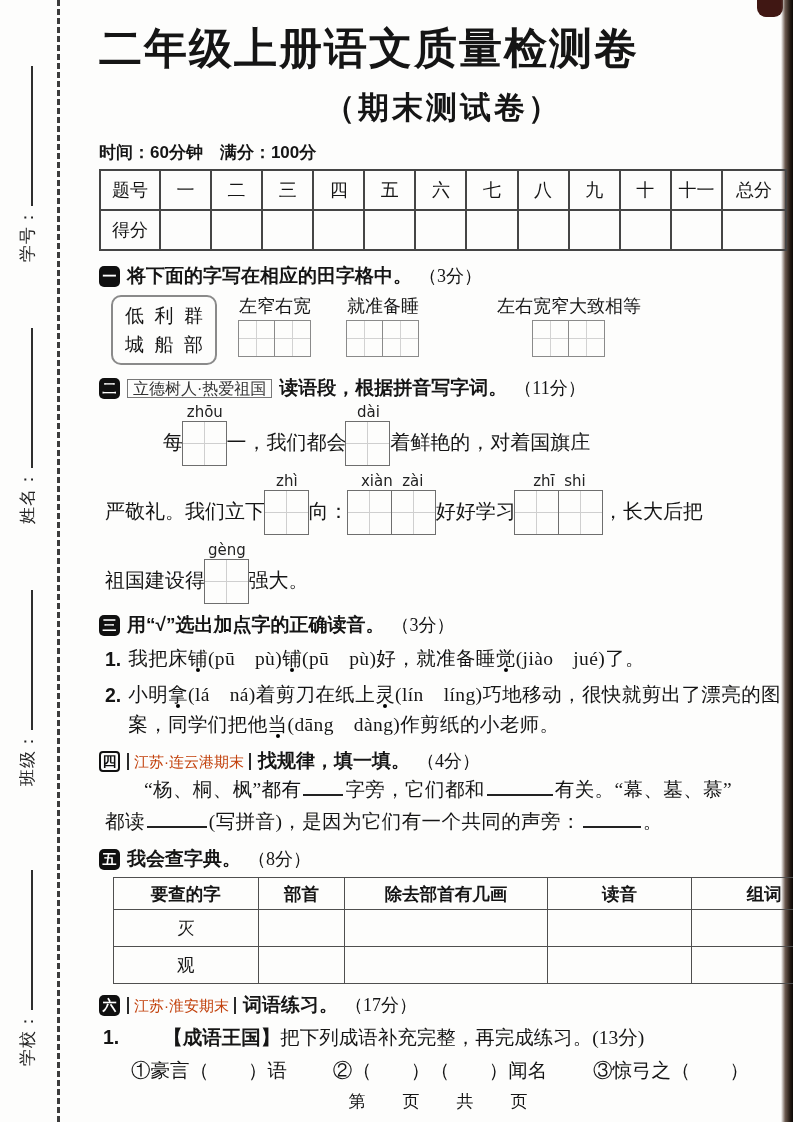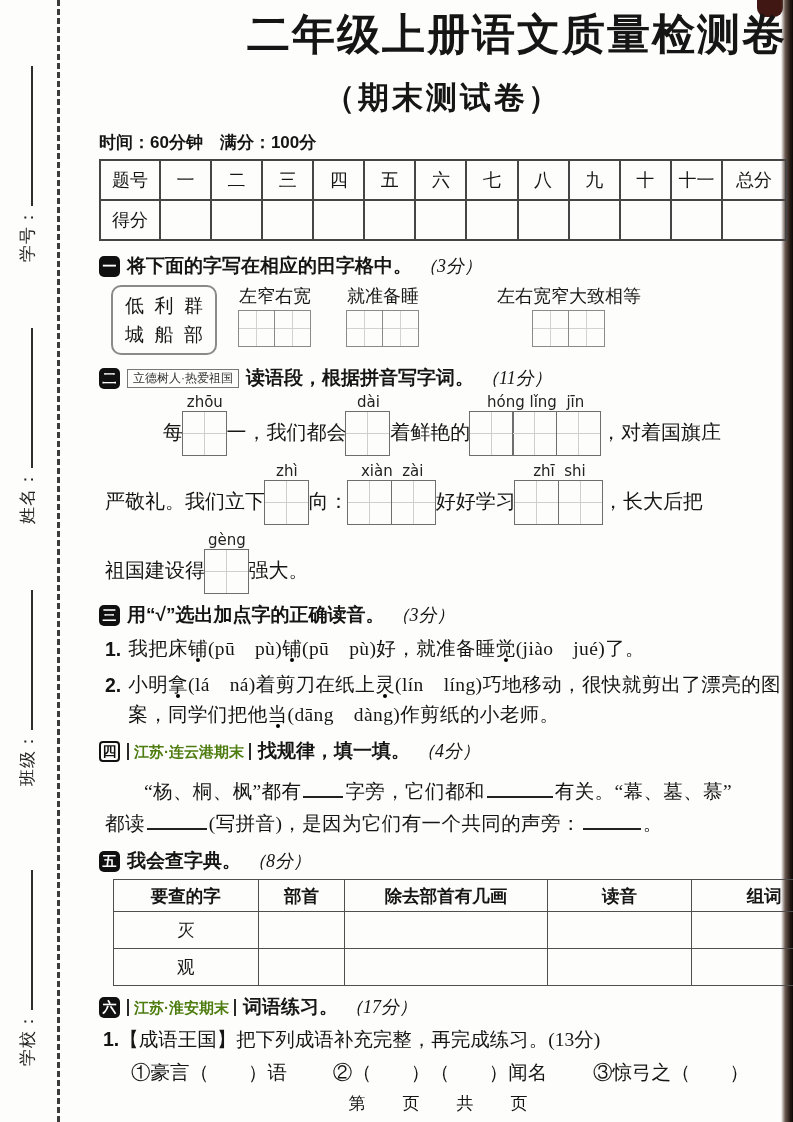--- a/index.html
+++ b/index.html
@@ -15,40 +15,40 @@
     background:#401713; border-radius:0 0 9px 9px; }
   
   .cut-line { position:absolute; left:57px; top:0; height:100%; width:0;
     border-left:3px dashed #3c3c3c; }
   .side-item { position:absolute; left:16px; transform-origin:0 0; transform:rotate(-90deg);
     display:flex; align-items:baseline; white-space:nowrap; font-size:17px; color:#222; }
   .side-label { letter-spacing:1px; }
   .side-line { display:inline-block; width:140px; height:2px; border-bottom:2px solid #2e2e2e; margin-left:2px; }
   
   .content { position:absolute; left:99px; top:0; width:688px; }
-  .title { text-align:right; font-family:Liberation Mono, monospace;
-    font-weight:900; font-size:43px; line-height:52px; margin-top:12px; letter-spacing:2px; }
+  .title { text-align:left; font-family:Liberation Sans, sans-serif;
+    font-weight:900; font-size:43px; line-height:52px; margin-top:22px; letter-spacing:2px; }
   .subtitle { text-align:center; font-family:"Liberation Sans","DejaVu Sans",sans-serif;
     font-weight:900; font-size:31px; line-height:40px; margin-top:14px; letter-spacing:3px; }
   .meta { text-align:left; font-family:"Liberation Sans","DejaVu Sans",sans-serif;
     font-weight:bold; font-size:17px; line-height:21px; margin-top:14px; padding-right:6px; }
   
   .score-table { width:100%; border-collapse:collapse; table-layout:fixed; margin-top:6px; font-size:18px; }
   .score-table td { border:2px solid #454545; height:38px; text-align:center; padding:0; }
   .score-table td.first { width:58px; } .score-table td.last { width:62px; }
   
   .sec-head { display:flex; align-items:center; gap:7px;
     font-family:"Liberation Sans","DejaVu Sans",sans-serif; font-weight:bold; font-size:19px; line-height:26px; }
   .sec-num { flex:0 0 auto; width:21px; height:21px; background:#101010; color:#fff; border-radius:5px;
     display:flex; align-items:center; justify-content:center; font-size:14px; font-weight:bold; }
   .sec-num.outline { background:transparent; color:#101010; border:2px solid #101010; box-sizing:border-box; border-radius:4px; }
-  .src-tag { font-weight:bold; font-size:15px; color:#4d7c0f; border-left:2px solid #2a2a2a;
+  .src-tag { font-weight:normal; font-size:15px; color:#c2410c; border-left:2px solid #2a2a2a;
     border-right:2px solid #2a2a2a; padding:0 5px; line-height:17px; }
-  .badge { font-weight:normal; font-size:12px; border:1px solid #777; padding:2px 5px; line-height:13px; color:#333; }
-  .score-label { font-weight:normal; font-family:"Liberation Serif","DejaVu Serif",serif; font-size:18px;font-style:italic; }
+  .badge { font-weight:normal; font-size:16px; border:1px solid #777; padding:2px 5px; line-height:13px; color:#333; }
+  .score-label { font-weight:normal; font-family:"Liberation Serif","DejaVu Serif",serif; font-size:18px; }
   
   .s1-row { display:flex; align-items:flex-start; margin:6px 0 0 12px; }
   .char-box { border:2px solid #8a8a8a; border-radius:10px; padding:4px 12px; font-size:19px; }
   .char-box .crow { display:flex; justify-content:space-between; width:78px; line-height:29px; }
   .wgroup { display:flex; flex-direction:column; align-items:center; }
   .wlabel { font-size:18px; line-height:22px; white-space:nowrap; }
   .wsquares { display:flex; margin-top:3px; }
   .sq { width:37px; height:37px; border:1px solid #8a8a8a; margin-left:-1px; box-sizing:border-box;
     background:
       linear-gradient(to bottom, transparent 48%, #d2d2d2 48%, #d2d2d2 52%, transparent 52%),
@@ -68,33 +68,33 @@
   .ind0 { margin-left:6px; margin-top:6px; }
   
   .q-item { display:flex; font-size:19.5px; line-height:30px; margin:6px 0 0 6px; }
   .q-num { font-family:"Liberation Sans","DejaVu Sans",sans-serif; font-weight:bold; margin-right:7px; flex:0 0 auto; }
   .q-text { letter-spacing:0.4px; }
   .em-dot { position:relative; }
   .em-dot::after { content:""; position:absolute; left:50%; bottom:-3px; width:4px; height:4px;
     background:#000; border-radius:50%; transform:translateX(-50%); }
   
   .s4-p { font-size:19.5px; line-height:32px; margin-left:6px; letter-spacing:0.4px; }
-  .s4-p.indent { text-indent:2em; margin-top:12px; }
+  .s4-p.indent { text-indent:2em; margin-top:0; }
   .blank { display:inline-block; border-bottom:2px solid #222; height:1em; margin:0 2px; }
   .blank.w40 { width:40px; } .blank.w58 { width:58px; } .blank.w60 { width:60px; } .blank.w66 { width:66px; }
   
   .dict-table { border-collapse:collapse; width:724px; margin:5px 0 0 14px; font-size:17.5px; }
   .dict-table td { border:1.6px solid #4f4f4f; text-align:center; padding:0; }
   .dict-table .hrow td { height:31px; font-weight:bold; }
   .dict-table .drow td { height:36px; }
   .c1 { width:20%; } .c2 { width:12%; } .c3 { width:28%; } .c4 { width:20%; } .c5 { width:20%; }
   
   .sub-line { font-size:19.5px; line-height:28px; margin:5px 0 0 4px; }
   .sub-line .sub-num { font-family:"Liberation Sans","DejaVu Sans",sans-serif; font-weight:bold; }
-  .sub-line .sub-tag { font-weight:normal; }
+  .sub-line .sub-tag { font-weight:bold;margin-left:44px; }
   .idiom-row { display:flex; margin:4px 0 0 32px; font-size:19.5px; line-height:30px;justify-content:space-between; }
   .idiom-row .idiom { margin-right:38px; white-space:pre; }
   
   .footer { text-align:center; font-size:17px; line-height:20px; margin-top:6px; letter-spacing:10px; }
   .mt12 { margin-top:12px; } .mt10 { margin-top:10px; } .mt8 { margin-top:8px; }
 </style>
 </head>
 <body>
 
 <div class="page">
@@ -217,28 +217,20 @@
           </span>
       </span>
       <span class="txt">一，我们都会</span>
       <span class="pgroup">
         <span class="pinyin">dài</span>
         <span class="tzg">
             <span class="cell"></span>
           </span>
       </span>
       <span class="txt">着鲜艳的</span>
-      <span class="pgroup">
-        <span class="pinyin">hóng lǐng  jīn</span>
-        <span class="tzg">
-            <span class="cell"></span>
-            <span class="cell"></span>
-            <span class="cell"></span>
-          </span>
-      </span>
       <span class="txt">，对着国旗庄</span>
     </div>
     <div class="pline ind0">
       <span class="txt">严敬礼。我们立下</span>
       <span class="pgroup">
         <span class="pinyin">zhì</span>
         <span class="tzg">
             <span class="cell"></span>
           </span>
       </span>

